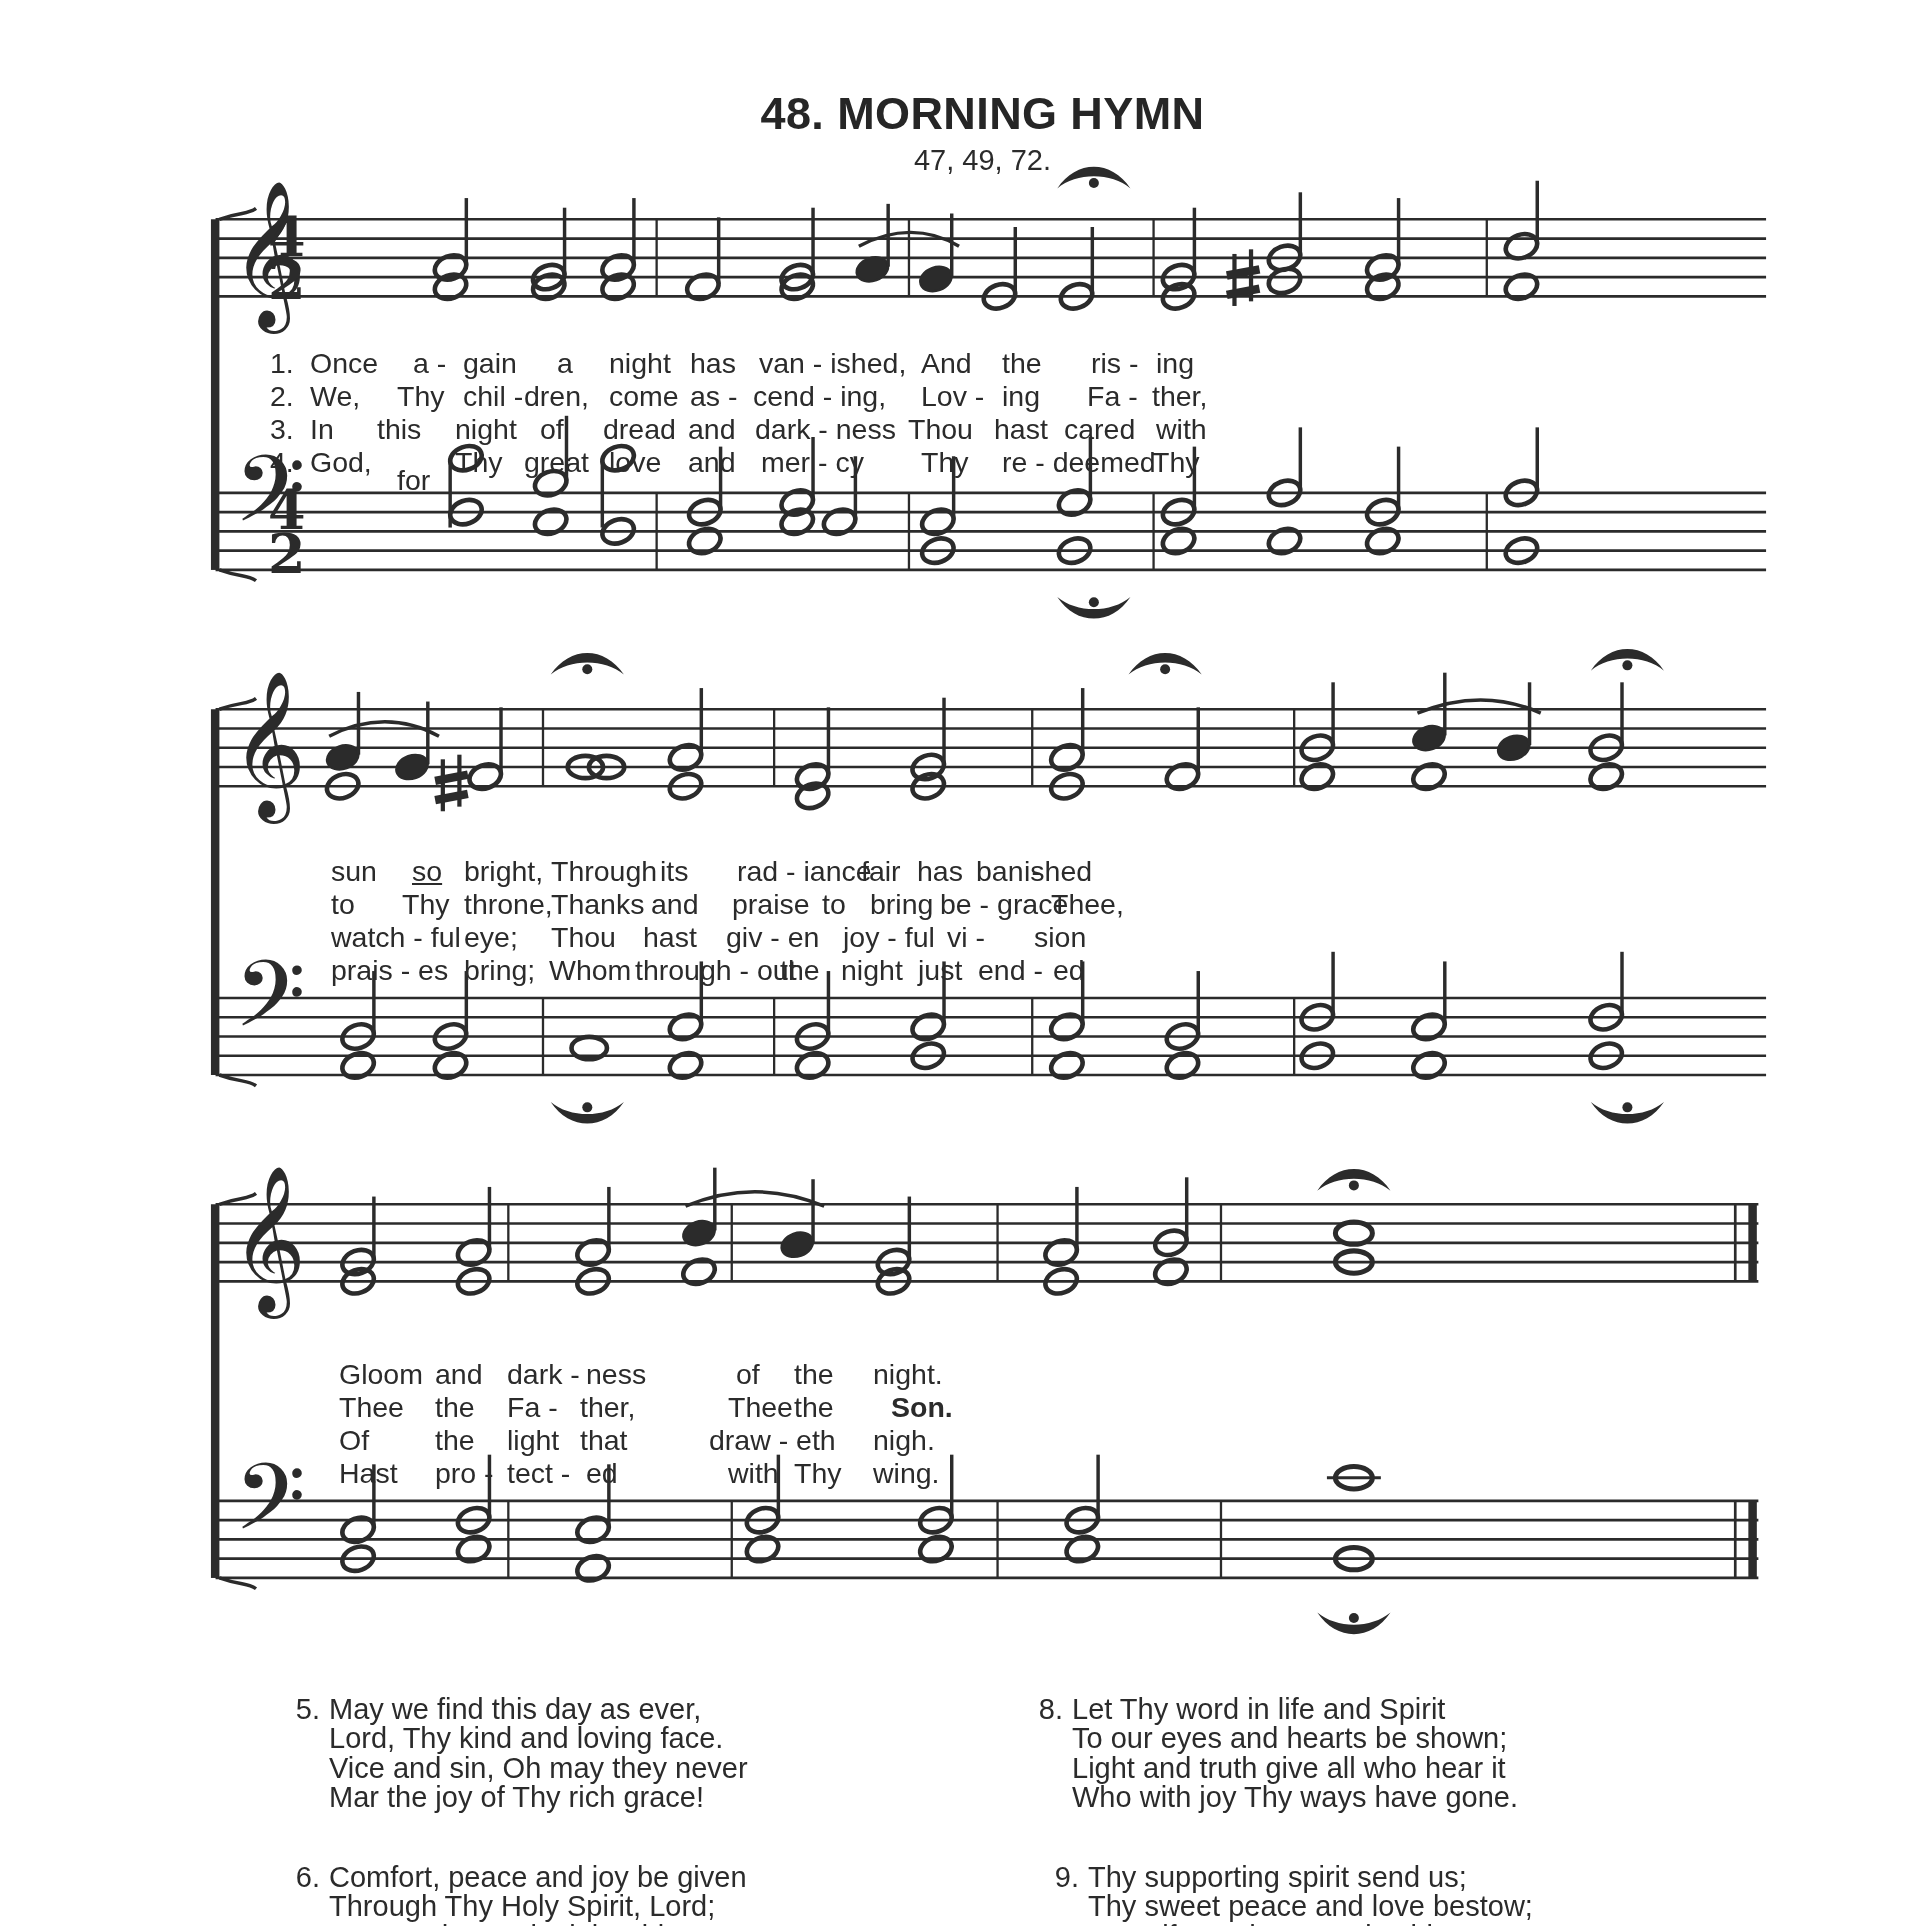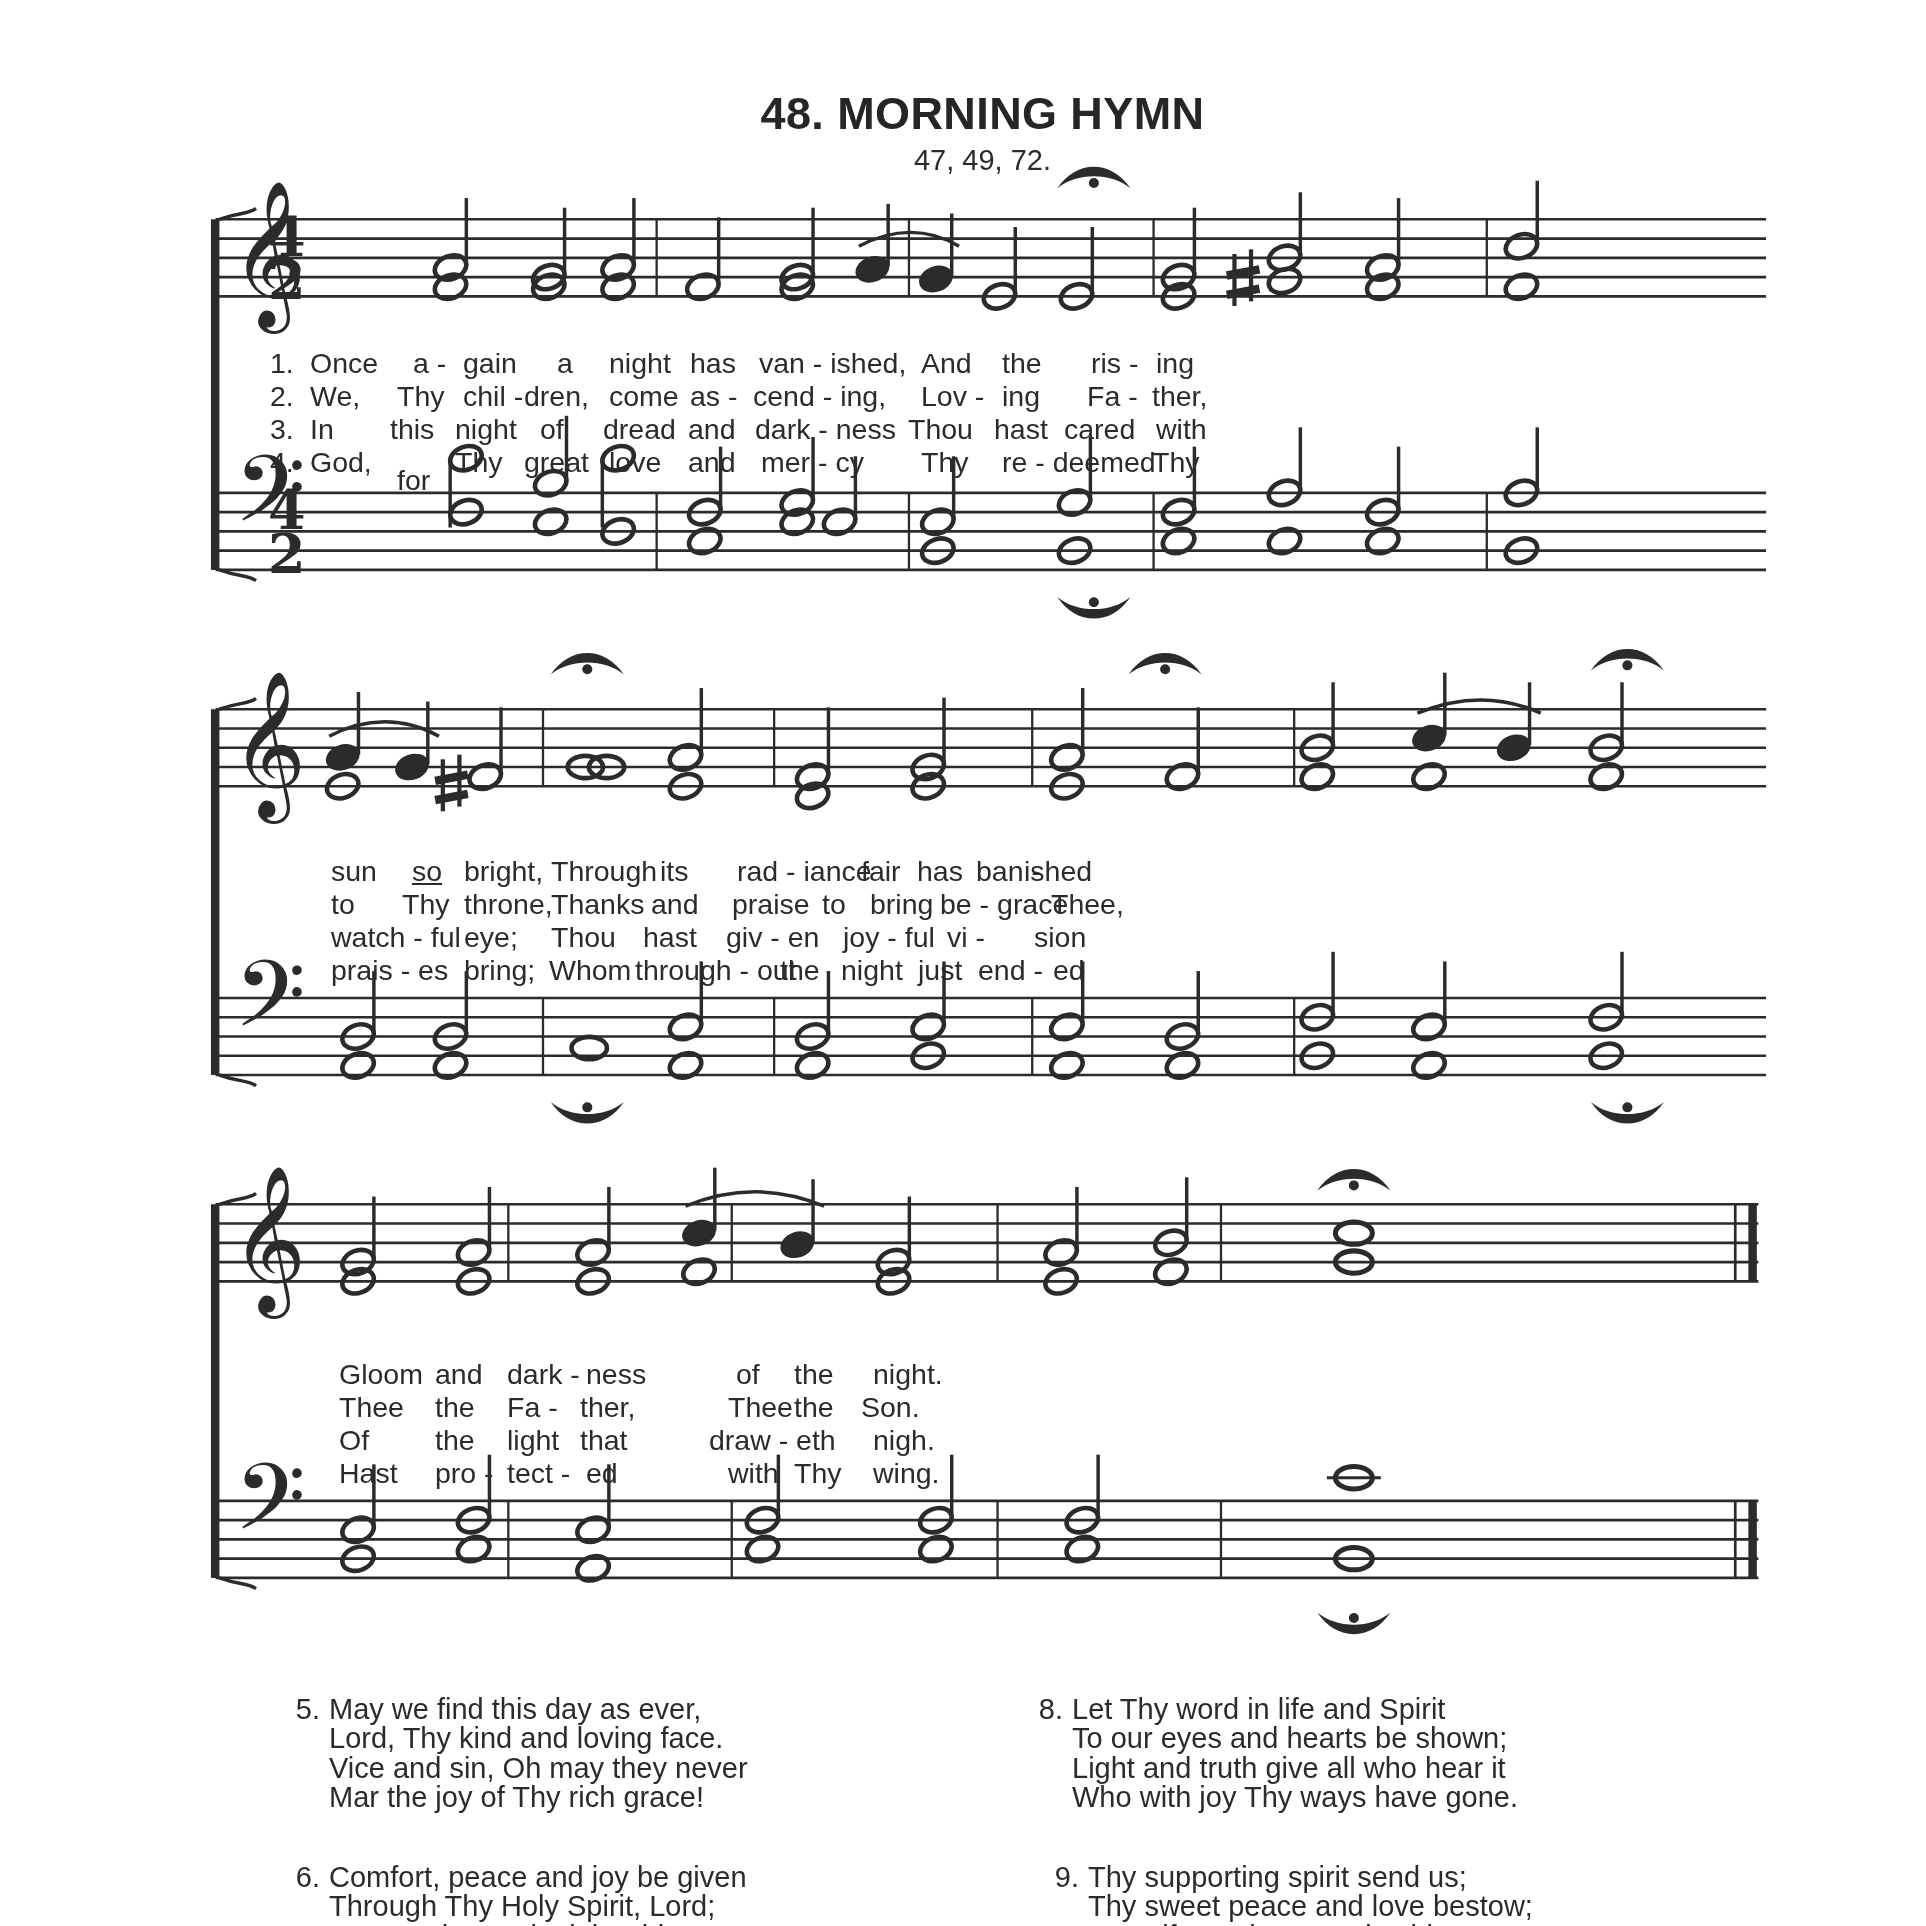--- a/index.html
+++ b/index.html
@@ -276,21 +276,21 @@
       <span style="left:420px;">as -</span>
       <span style="left:483px;">cend - ing,</span>
       <span style="left:651px;">Lov -</span>
       <span style="left:732px;">ing</span>
       <span style="left:817px;">Fa -</span>
       <span style="left:882px;">ther,</span>
     </div>
     <div class="lyricline" style="top:66px;">
       <span class="num" style="left:0;">3.</span>
       <span style="left:40px;">In</span>
-      <span style="left:120px;text-align:right;">this</span>
+      <span style="left:107px;text-align:right;">this</span>
       <span style="left:185px;">night</span>
       <span style="left:270px;">of</span>
       <span style="left:333px;">dread</span>
       <span style="left:418px;">and</span>
       <span style="left:485px;">dark - ness</span>
       <span style="left:638px;">Thou</span>
       <span style="left:724px;">hast</span>
       <span style="left:794px;">cared</span>
       <span style="left:886px;">with</span>
     </div>
@@ -691,21 +691,21 @@
       <span style="left:455px;">the</span>
       <span style="left:534px;">night.</span>
     </div>
     <div class="lyricline" style="top:33px;">
       <span style="left:0;">Thee</span>
       <span style="left:96px;">the</span>
       <span style="left:168px;">Fa -</span>
       <span style="left:241px;">ther,</span>
       <span style="left:389px;">Thee</span>
       <span style="left:455px;">the</span>
-      <span style="left:522px;">Son.</span>
+      <span style="left:552px;font-weight:bold;">Son.</span>
     </div>
     <div class="lyricline" style="top:66px;">
       <span style="left:0;">Of</span>
       <span style="left:96px;">the</span>
       <span style="left:168px;">light</span>
       <span style="left:241px;">that</span>
       <span style="left:370px;">draw - eth</span>
       <span style="left:534px;">nigh.</span>
     </div>
     <div class="lyricline" style="top:99px;">

